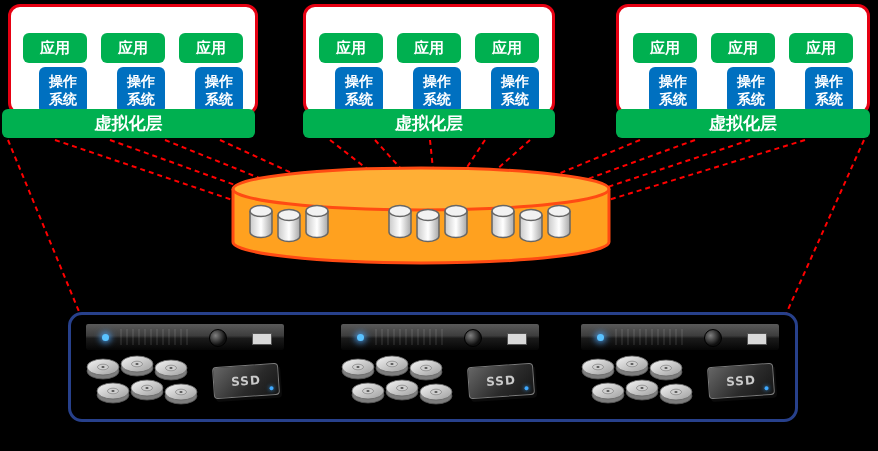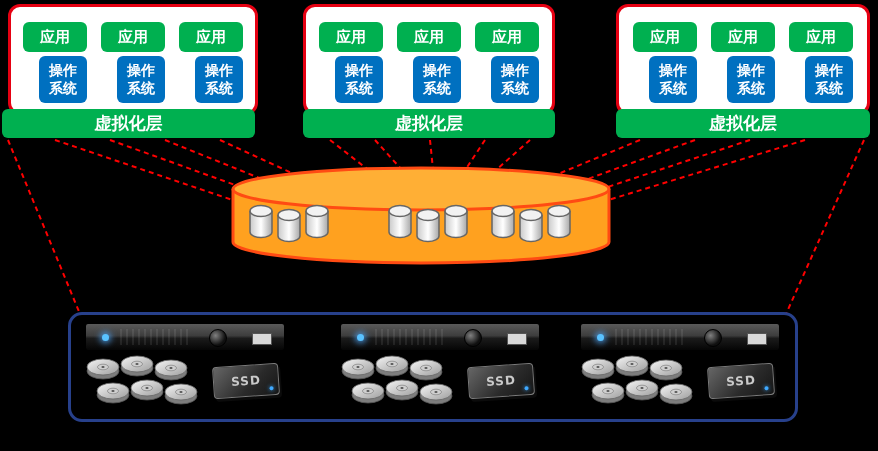--- a/index.html
+++ b/index.html
@@ -5,21 +5,21 @@
   html,body{margin:0;padding:0;background:#000;}
   .canvas{position:relative;width:878px;height:451px;background:#000;overflow:hidden;
           font-family:"DejaVu Sans","Liberation Sans",sans-serif;}
 
   
   .overlay{position:absolute;left:0;top:0;width:878px;height:451px;pointer-events:none;}
 
   
   .vm-group{position:absolute;top:4px;height:111px;background:#fff;border:3px solid #E60012;
             border-radius:12px;box-sizing:border-box;display:flex;justify-content:center;
-            align-items:flex-start;gap:14px;padding-top:15px;}
+            align-items:flex-start;gap:14px;padding-top:26px;}
   .g1{left:8px;width:250px;}
   .g2{left:303px;width:252px;}
   .g3{left:616px;width:254px;}
   .vm-stack{display:flex;flex-direction:column;width:64px;}
   .app-box{background:#00B050;color:#fff;height:30px;border-radius:6px;display:flex;
            align-items:center;justify-content:center;font-size:15px;font-weight:bold;margin-bottom:4px;}
   .os-box{background:#0070C0;color:#fff;height:47px;border-radius:6px;display:flex;
           align-items:center;justify-content:center;font-size:14px;font-weight:bold;text-align:center;margin-left:16px;}
   .os-text{display:inline-block;width:2.15em;line-height:1.25;}
 

